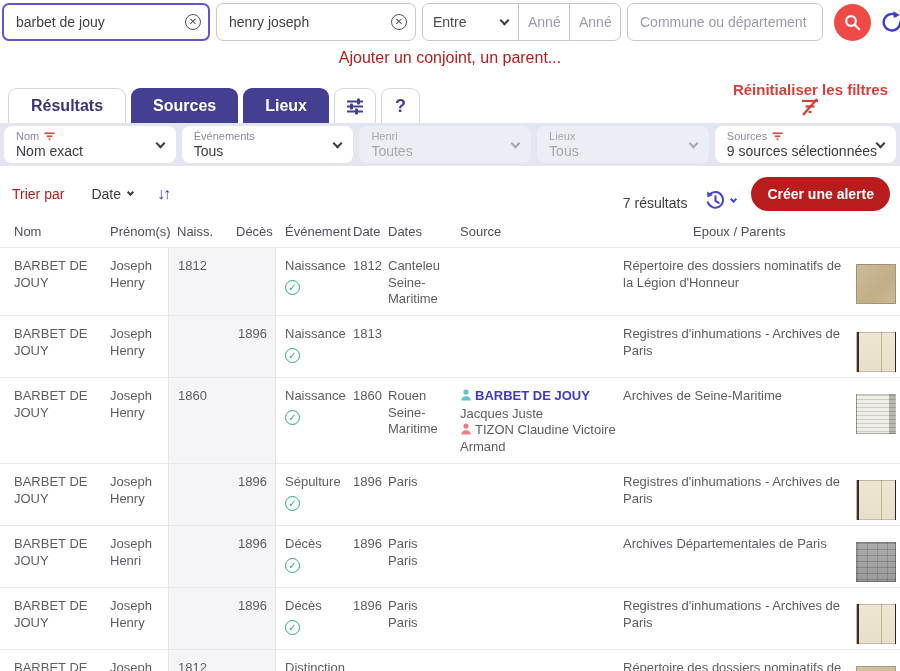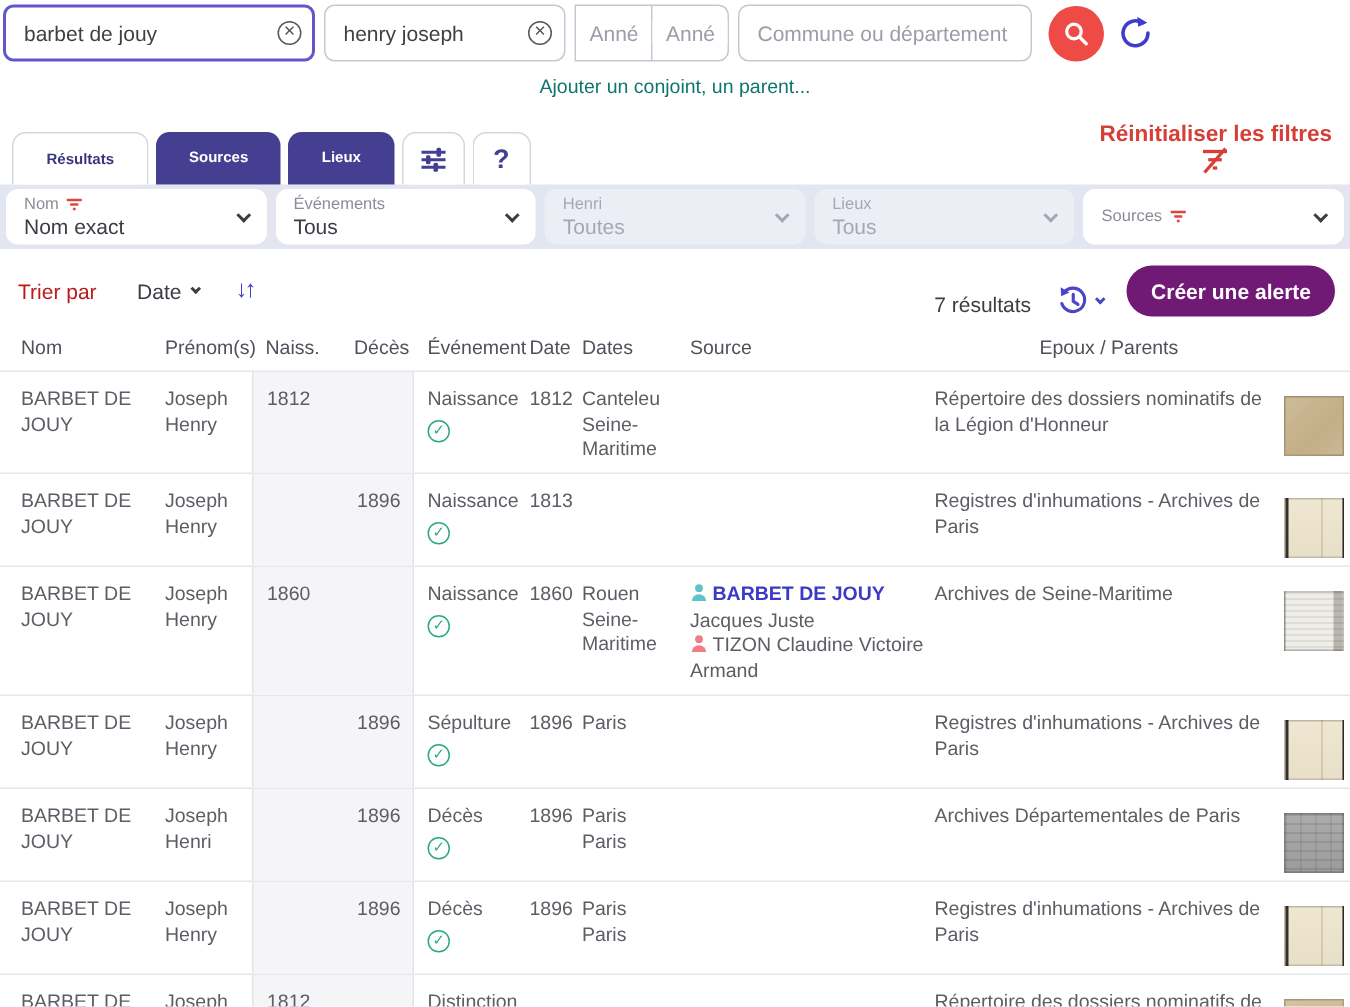--- a/index.html
+++ b/index.html
@@ -29,26 +29,26 @@
   .search-btn { width:37px; height:37px; border-radius:50%; background:#ee4b46; border:none;
     margin-left:11px; display:flex; align-items:center; justify-content:center; cursor:pointer; flex:none; }
   .top-reset { margin-left:9px; background:none; border:none; cursor:pointer; display:flex; }
 
   .chev { display:inline-block; width:7px; height:7px; border-right:2px solid #3c3c44;
     border-bottom:2px solid #3c3c44; transform:rotate(45deg); margin-top:-3px; }
   .chev.gray { border-color:#a7a7b4; }
   .chev.sm { width:5px; height:5px; }
 
   .add-link-row { text-align:center; margin-top:8px; }
-  .add-link { font-size:13px; color:#0f766e; text-decoration:none; cursor:pointer; }
+  .add-link { font-size:16px; color:#b91c1c; text-decoration:none; cursor:pointer; }
 
   
   .tabsrow { display:flex; align-items:flex-end; padding:0 12px 0 8px; margin-top:14px; }
   .tab { height:35px; border-radius:9px 9px 0 0; display:flex; align-items:center; justify-content:center;
-    font-weight:bold; font-size:10px; margin-right:5px; padding:12px 22px; cursor:pointer; }
+    font-weight:bold; font-size:16px; margin-right:5px; padding:12px 22px; cursor:pointer; }
   .tab.active { background:#fff; border:1px solid #d5d5df; border-bottom:none; color:#3a357f; }
   .tab.dark { background:#453f92; color:#fff; }
   .tab.icon-tab { background:#fff; border:1px solid #d5d5df; border-bottom:none; padding:0 10px;
     color:#453f92; font-size:18px; }
   .reset-filters { margin-left:auto; color:#d63f38; font-weight:bold; font-size:15px;
     display:flex; align-items:center; gap:0; padding-bottom:7px; cursor:pointer; background:none; border:none;flex-direction:column; }
 
   
   .chipstrip { background:#e3e5f0; padding:3px 4px; display:flex; gap:6px; height:43px; align-items:center; }
   .chip { background:#fff; border-radius:8px; height:37px; flex:1; display:flex; align-items:center;
@@ -60,21 +60,21 @@
   .chip.disabled .lbl, .chip.disabled .val { color:#a7a7b4; }
 
   
   .sortrow { display:flex; align-items:center; padding:11px 10px 9px 12px; }
   .sort-label { color:#b91c1c; font-size:14px;text-align:right; }
   .sort-value { margin-left:27px; color:#3c3c44; font-size:14px; display:flex; align-items:center; gap:7px; cursor:pointer; }
   .sort-dir { margin-left:24px; color:#4340c8; font-weight:bold; font-size:16px; letter-spacing:-2px; cursor:pointer; background:none; border:none; }
   .right-tools { margin-left:auto; display:flex; align-items:flex-end; }
   .results-count { color:#3c3c44; font-size:14px; }
   .history { display:flex; align-items:center; gap:5px; margin:0 15px 0 18px; cursor:pointer; background:none; border:none; }
-  .alert-btn { background:#701a75; color:#fff; border:none; border-radius:17px; padding:9px 16px;
+  .alert-btn { background:#b91c1c; color:#fff; border:none; border-radius:17px; padding:9px 16px;
     font-size:14px; font-weight:bold; cursor:pointer; }
 
   
   .thead { display:flex; font-size:13px; color:#50505a; padding:4px 0 7px 0; }
   .trow { display:flex; border-top:1px solid #e6e6ed; font-size:13px; color:#5d5d66; cursor:pointer; }
   .c { flex:none; padding-top:10px; line-height:1.25; }
   .thead .c { padding-top:0; }
   .c-nom { width:110px; padding-left:14px; }
   .c-prenoms { width:58px; }
   .c-naiss { width:68px; padding-left:9px; }
@@ -106,24 +106,28 @@
 </style>
 </head>
 <body>
 
 <div class="searchbar">
   <span class="inp-wrap">
     <input class="inp focus" style="width: 208px;" value="barbet de jouy">
     <span class="clear-btn">✕</span>
   </span>
   <span class="inp-wrap" style="margin-left:6px">
-    <input class="inp" style="width: 161px;" value="henry joseph">
+    <input class="inp" style="width: 200px;" value="henry joseph">
     <span class="clear-btn">✕</span>
   </span>
   <div class="group">
+    <div class="seg entre">
+      <span>Entre</span>
+      <span class="chev"></span>
+    </div>
     <div class="seg annee">
       <input placeholder="Année" style="">
     </div>
     <div class="seg annee">
       <input placeholder="Année" style="">
     </div>
   </div>
   <input class="inp commune" style="padding-right: 12px;" placeholder="Commune ou département">
   <button class="search-btn">
     <svg width="19" height="19" viewBox="0 0 20 20">
@@ -208,20 +212,21 @@
   <div class="chip">
     <span class="lines">
       <span class="lbl">
           <span>Sources</span>
         <svg width="11" height="9" viewBox="0 0 11 9">
           <line x1="0.5" y1="1.3" x2="10.5" y2="1.3" stroke="#e0443e" stroke-width="1.7"></line>
           <line x1="2.8" y1="4.3" x2="8.2" y2="4.3" stroke="#e0443e" stroke-width="1.7"></line>
           <line x1="4.6" y1="7.3" x2="6.4" y2="7.3" stroke="#e0443e" stroke-width="1.7"></line>
         </svg>
         </span>
+      <span class="val">9 sources sélectionnées</span>
     </span>
     <span class="chev"></span>
   </div>
 </div>
 
 <div class="sortrow">
   <span class="sort-label">Trier par</span>
   <span class="sort-value">
     <span>Date</span>
     <span class="chev sm"></span>

